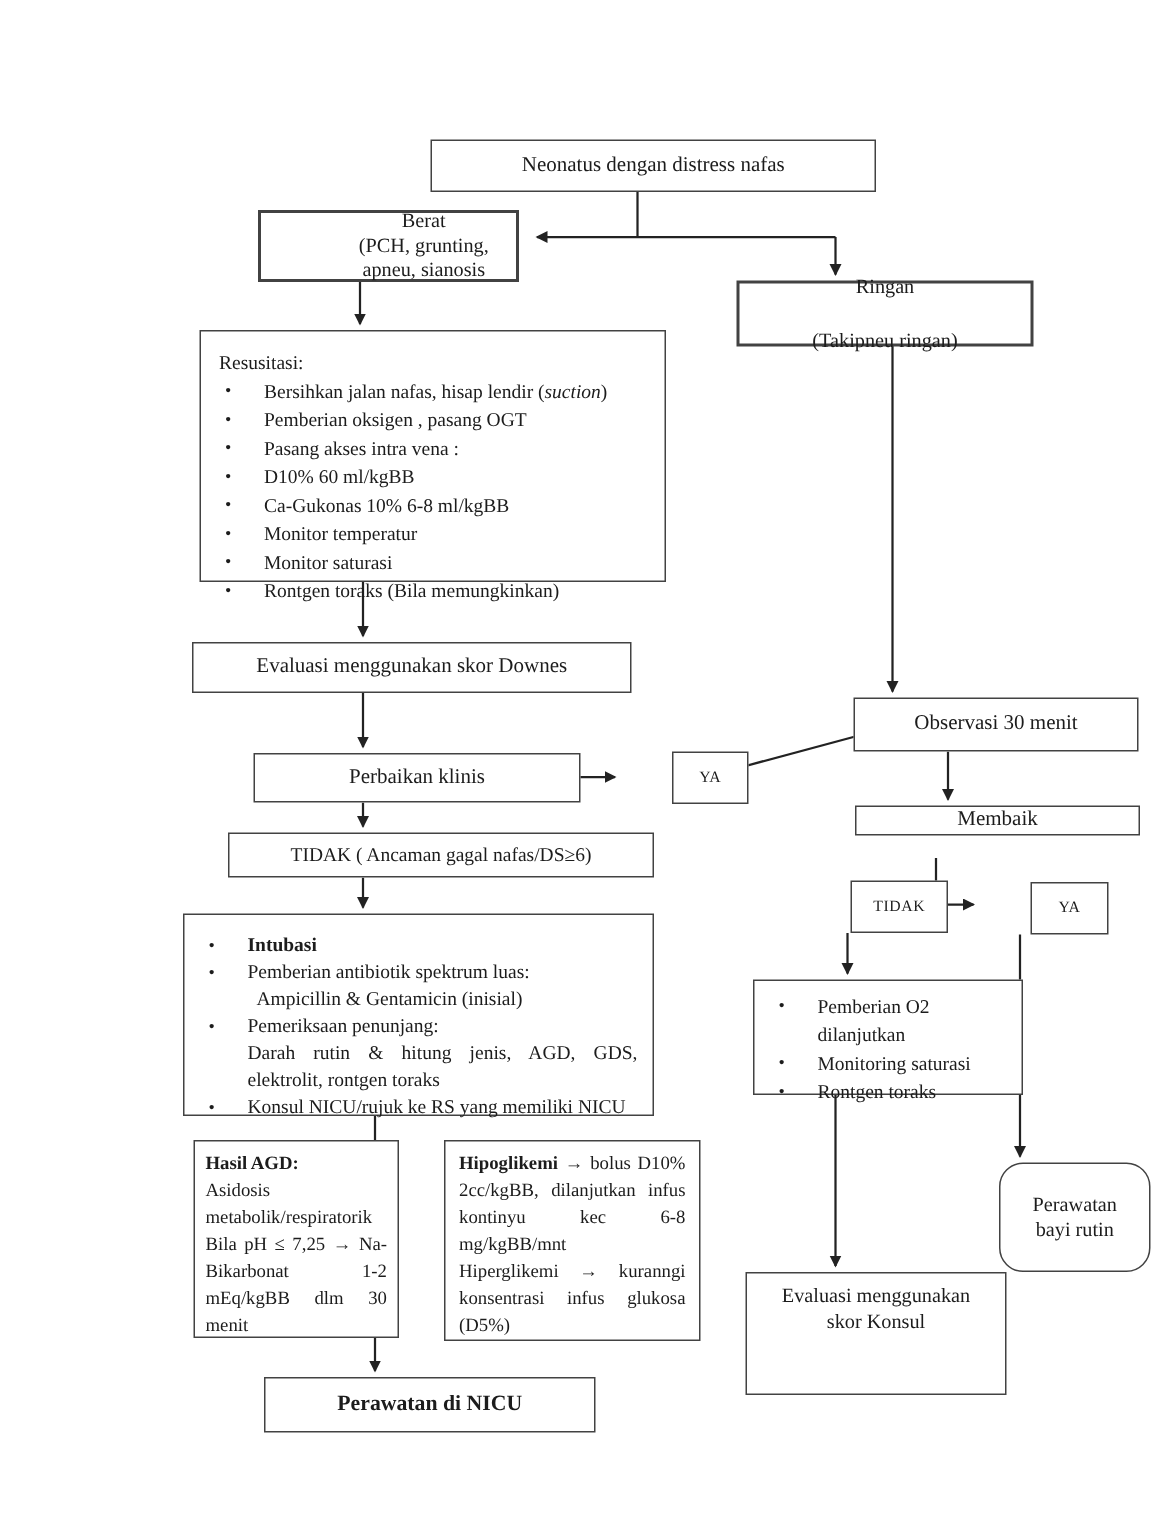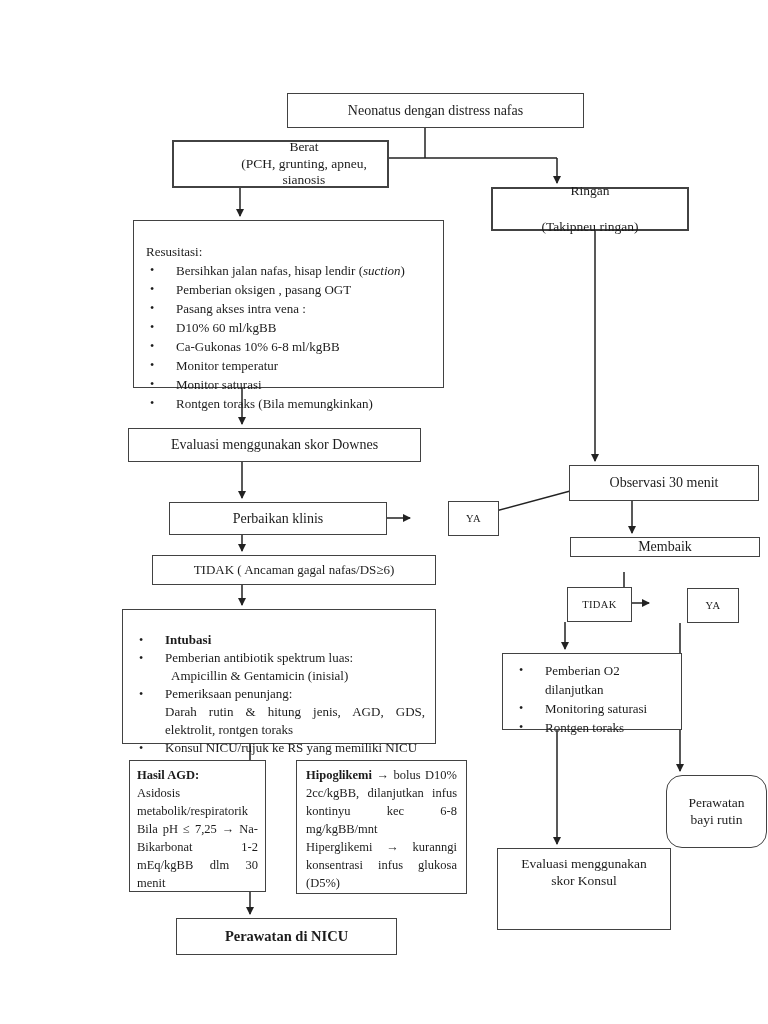--- a/index.html
+++ b/index.html
@@ -11,21 +11,21 @@
   .box{
     position:absolute;box-sizing:border-box;border:1.5px solid #424242;background:#ffffff;
     font-size:13.5px;line-height:1.25;margin-left:34px;
   }
   .thick{border-width:2px;}
   .center{display:flex;flex-direction:column;align-items:center;justify-content:center;text-align:center;}
   .topalign{display:flex;flex-direction:column;align-items:center;justify-content:flex-start;text-align:center;}
   .b{font-weight:bold;}
   .i{font-style:italic;}
   .small{font-size:10.5px;letter-spacing:0.4px;}
-  .listbox{padding:21px 8px 0 12px;font-size:13px;line-height:19px;}
+  .listbox{padding:11px 8px 0 12px;font-size:13px;line-height:19px;}
   .li{display:flex;}
   .li .m{flex:none;width:26px;padding-left:4px;font-size:12px;}
   .li .t{flex:1;padding-right:2px;}
   .sub{padding-left:36px;}
   .just{text-align:justify;}
   .parabox{padding:5px 7px;font-size:12.5px;line-height:18px;}
 </style>
 </head>
 <body>
 
@@ -74,21 +74,21 @@
       <path d="M557,730 L557,844" marker-end="url(#arr)"></path>
 
       <path d="M680,623 L680,771" marker-end="url(#arr)"></path>
     </g>
   </svg>
 
   <div class="box center" style="left:253px;top:93px;width:297px;height:35px;font-size:14px;">
     <span>Neonatus dengan distress nafas</span>
   </div>
 
-  <div class="box center thick" style="left:138px;top:140px;width:217px;height:48px;padding-left:47px;">
+  <div class="box center thick" style="left:138px;top:140px;width:174px;height:48px;padding-left:47px;">
     <span>Berat</span>
     <span>(PCH, grunting, apneu, sianosis</span>
   </div>
 
   <div class="box center thick" style="left:457px;top:187px;width:198px;height:44px;gap:19px;">
     <span>Ringan</span>
     <span>(Takipneu ringan)</span>
   </div>
 
   <div class="box listbox" style="left:99px;top:220px;width:311px;height:168px;">

